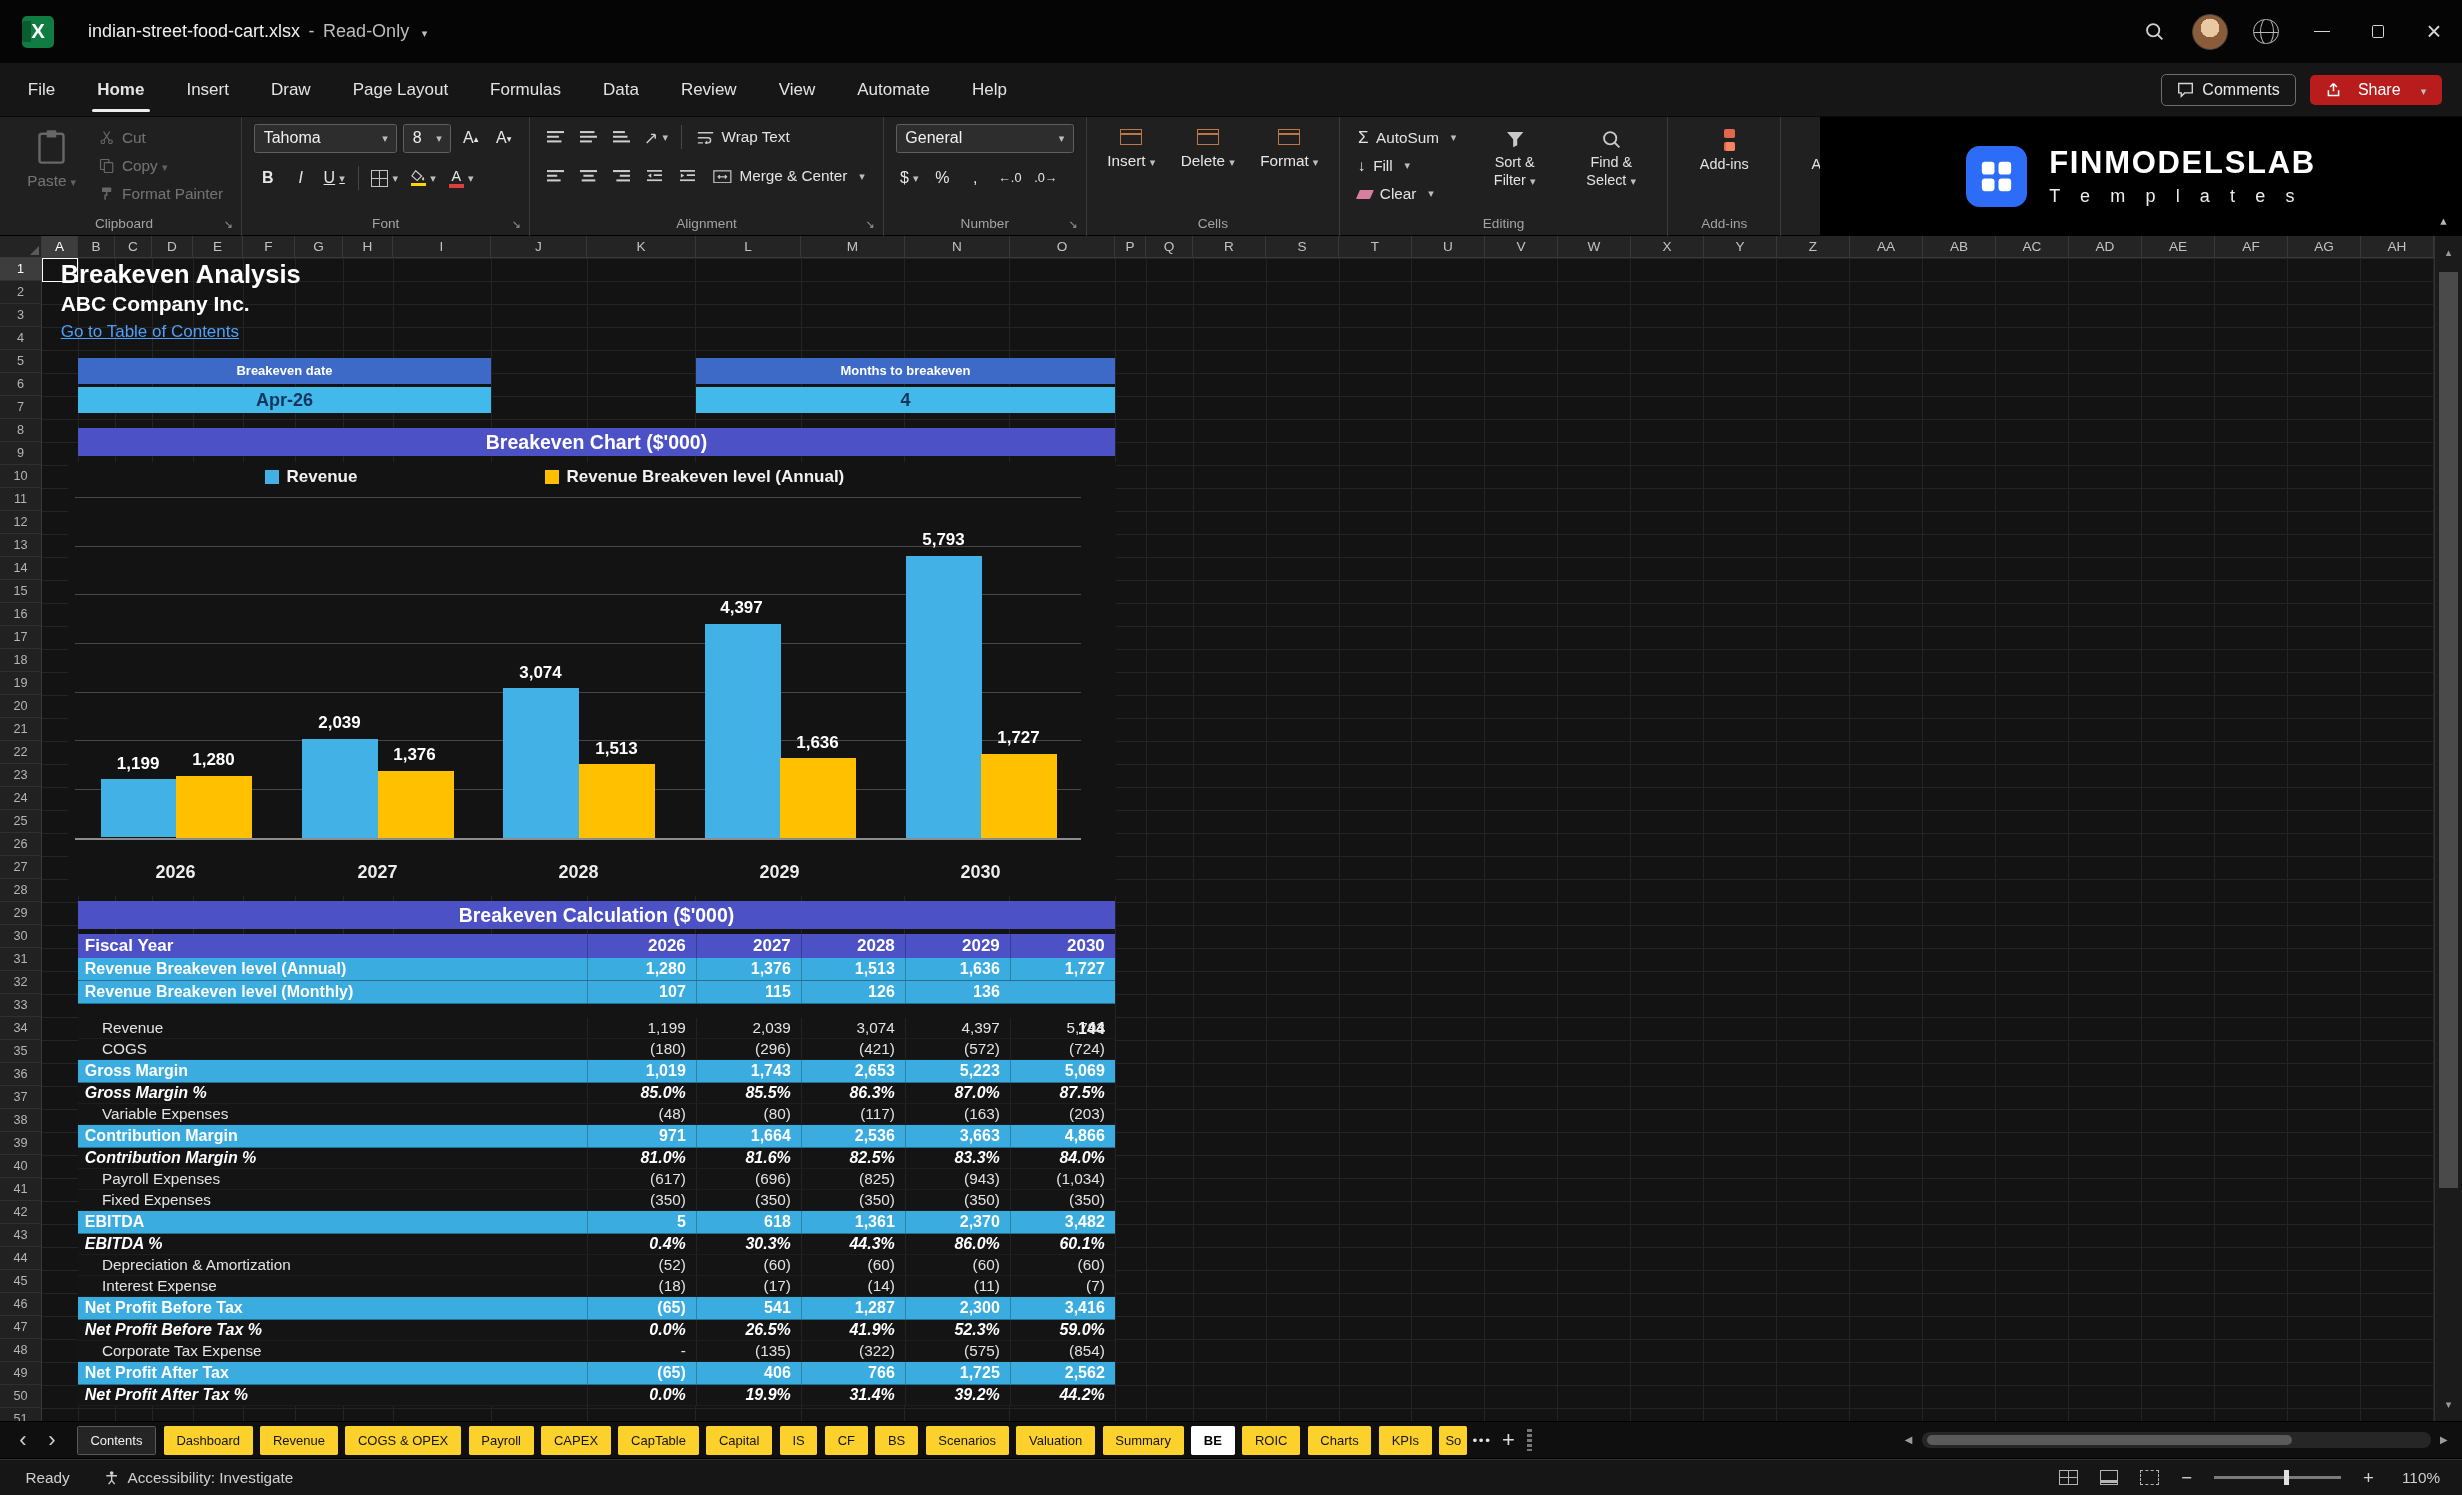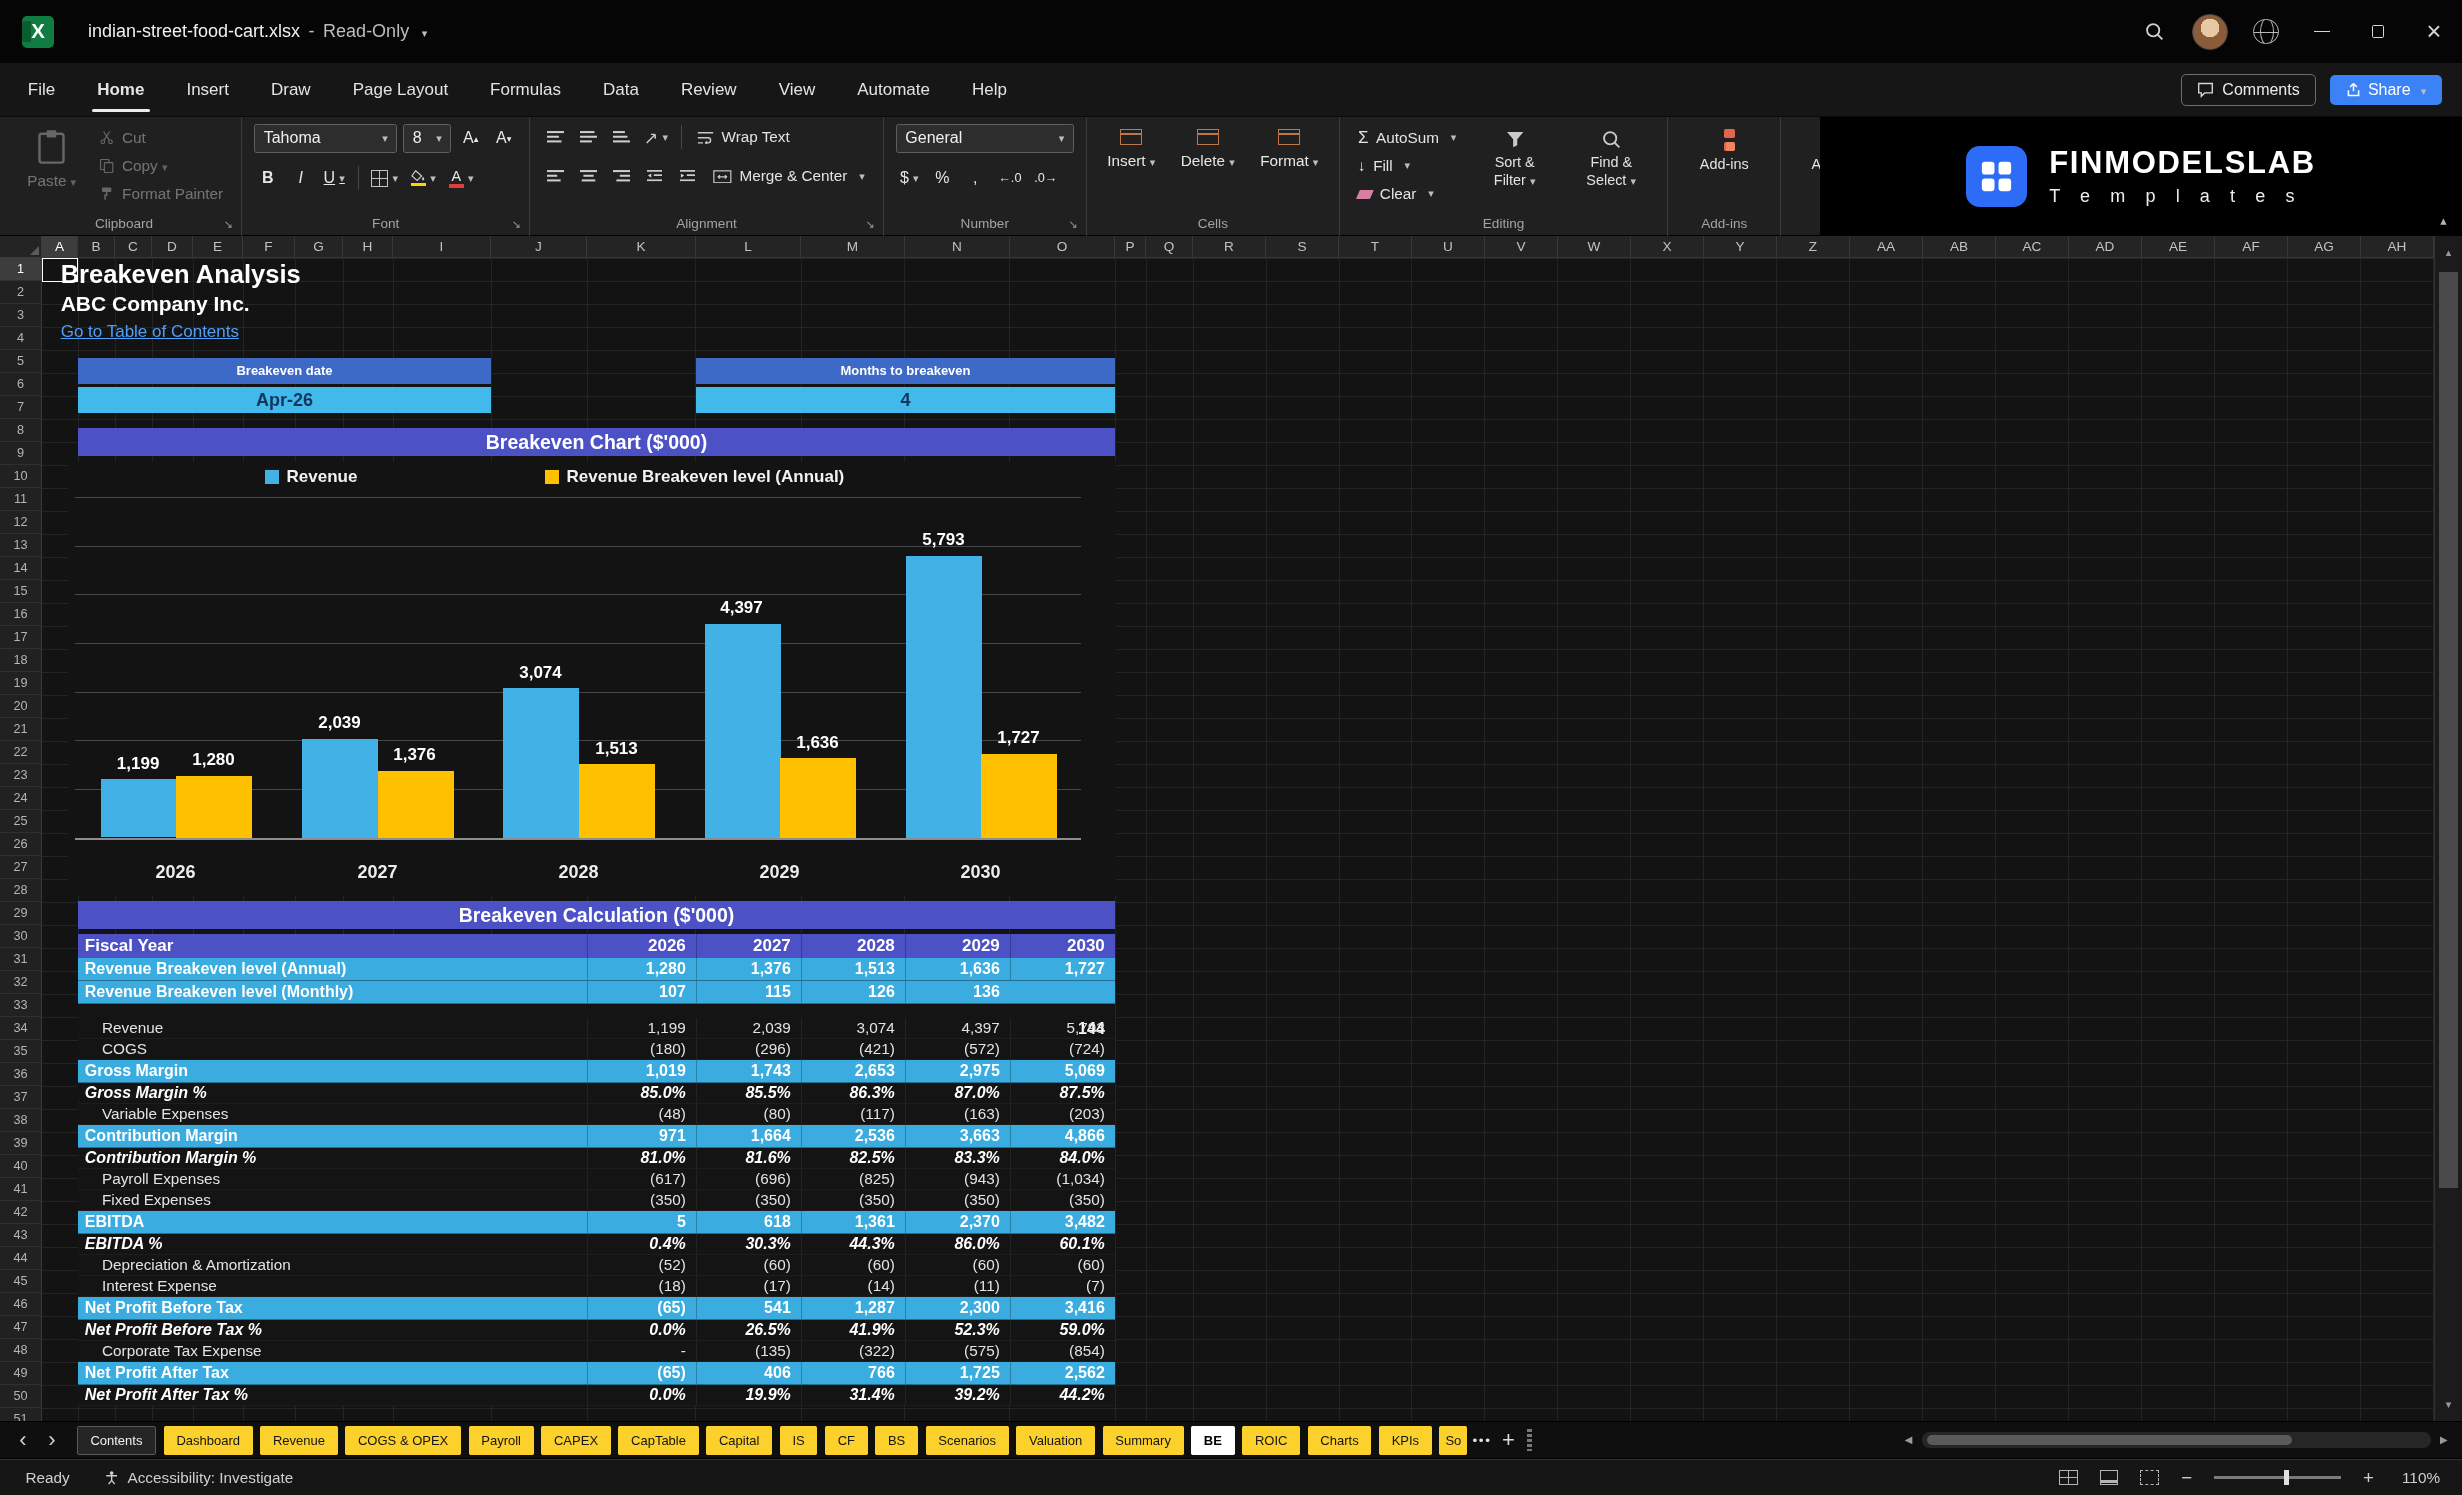--- a/index.html
+++ b/index.html
@@ -24,21 +24,21 @@
   .win-close{font-size:25.5px;color:#d6d6d6;}
 
   
   .ribbon-tabs{position:absolute;left:0;top:63px;width:2462px;height:54px;background:#161616;display:flex;align-items:center;border-bottom:0.8px solid #0a0a0a;}
   .rtabs{display:flex;align-items:stretch;height:54px;margin-left:6.8px;}
   .rtab{padding:0 21px;display:flex;align-items:center;font-size:17px;color:#e3e3e3;position:relative;cursor:pointer;}
   .rtab.active{font-weight:bold;}
   .rtab.active::after{content:"";position:absolute;left:15.3px;right:15.3px;bottom:4.2px;height:3.4px;background:#ececec;border-radius:1.7px;}
   .rtabs-right{margin-left:auto;display:flex;align-items:center;gap:13.6px;margin-right:20.4px;}
   .comments-btn{display:flex;align-items:center;gap:8.5px;border:0.8px solid #6e6e6e;border-radius:5.1px;padding:6px 15.3px;font-size:16px;color:#ececec;}
-  .share-btn{display:flex;align-items:center;gap:6px;background:#3b82f6;border-radius:5.1px;padding:6px 15.3px;font-size:16px;color:#fff;}
+  .share-btn{display:flex;align-items:center;gap:16px;background:#b91c1c;border-radius:5.1px;padding:6px 15.3px;font-size:16px;color:#fff;}
 
   
   .ribbon-content{position:absolute;left:0;top:117px;width:2462px;height:119px;background:#202020;border-bottom:0.8px solid #000;}
   .rgroups{display:flex;height:119px;padding-left:6.8px;}
   .rgroup{position:relative;border-right:0.8px solid #3a3a3a;padding:6.8px 12px 25.5px 12px;display:flex;align-items:flex-start;gap:8.5px;}
   .gcap{position:absolute;left:0;right:0;bottom:5.1px;text-align:center;font-size:13.6px;color:#a3a3a3;}
   .glaunch{position:absolute;right:6px;bottom:5.1px;width:13.6px;height:13.6px;color:#9a9a9a;font-size:11px;display:flex;align-items:center;justify-content:center;}
   .glaunch::after{content:"↘";}
   .bigbtn{display:flex;flex-direction:column;align-items:center;justify-content:flex-start;gap:6.8px;padding:5.1px 8.5px;border-radius:2.5px;font-size:15.3px;color:#e6e6e6;text-align:center;}
   .smallcol{display:flex;flex-direction:column;gap:3.4px;padding-top:1.7px;}
@@ -748,21 +748,21 @@
         <div class="ccell num" style="width: 105px;">(296)</div>
         <div class="ccell num" style="width: 104px;">(421)</div>
         <div class="ccell num" style="width: 105px;">(572)</div>
         <div class="ccell num" style="width: 105px;">(724)</div>
       </div>
       <div class="crow highlight">
         <div class="ccell lab" style="width: 509px;">Gross Margin</div>
         <div class="ccell num" style="width: 109px;">1,019</div>
         <div class="ccell num" style="width: 105px;">1,743</div>
         <div class="ccell num" style="width: 104px;">2,653</div>
-        <div class="ccell num" style="width: 105px;">2,975</div>
+        <div class="ccell num" style="width: 105px;">5,223</div>
         <div class="ccell num" style="width: 105px;">5,069</div>
       </div>
       <div class="crow percent">
         <div class="ccell lab" style="width: 509px;">Gross Margin %</div>
         <div class="ccell num" style="width: 109px;">85.0%</div>
         <div class="ccell num" style="width: 105px;">85.5%</div>
         <div class="ccell num" style="width: 104px;">86.3%</div>
         <div class="ccell num" style="width: 105px;">87.0%</div>
         <div class="ccell num" style="width: 105px;">87.5%</div>
       </div>

